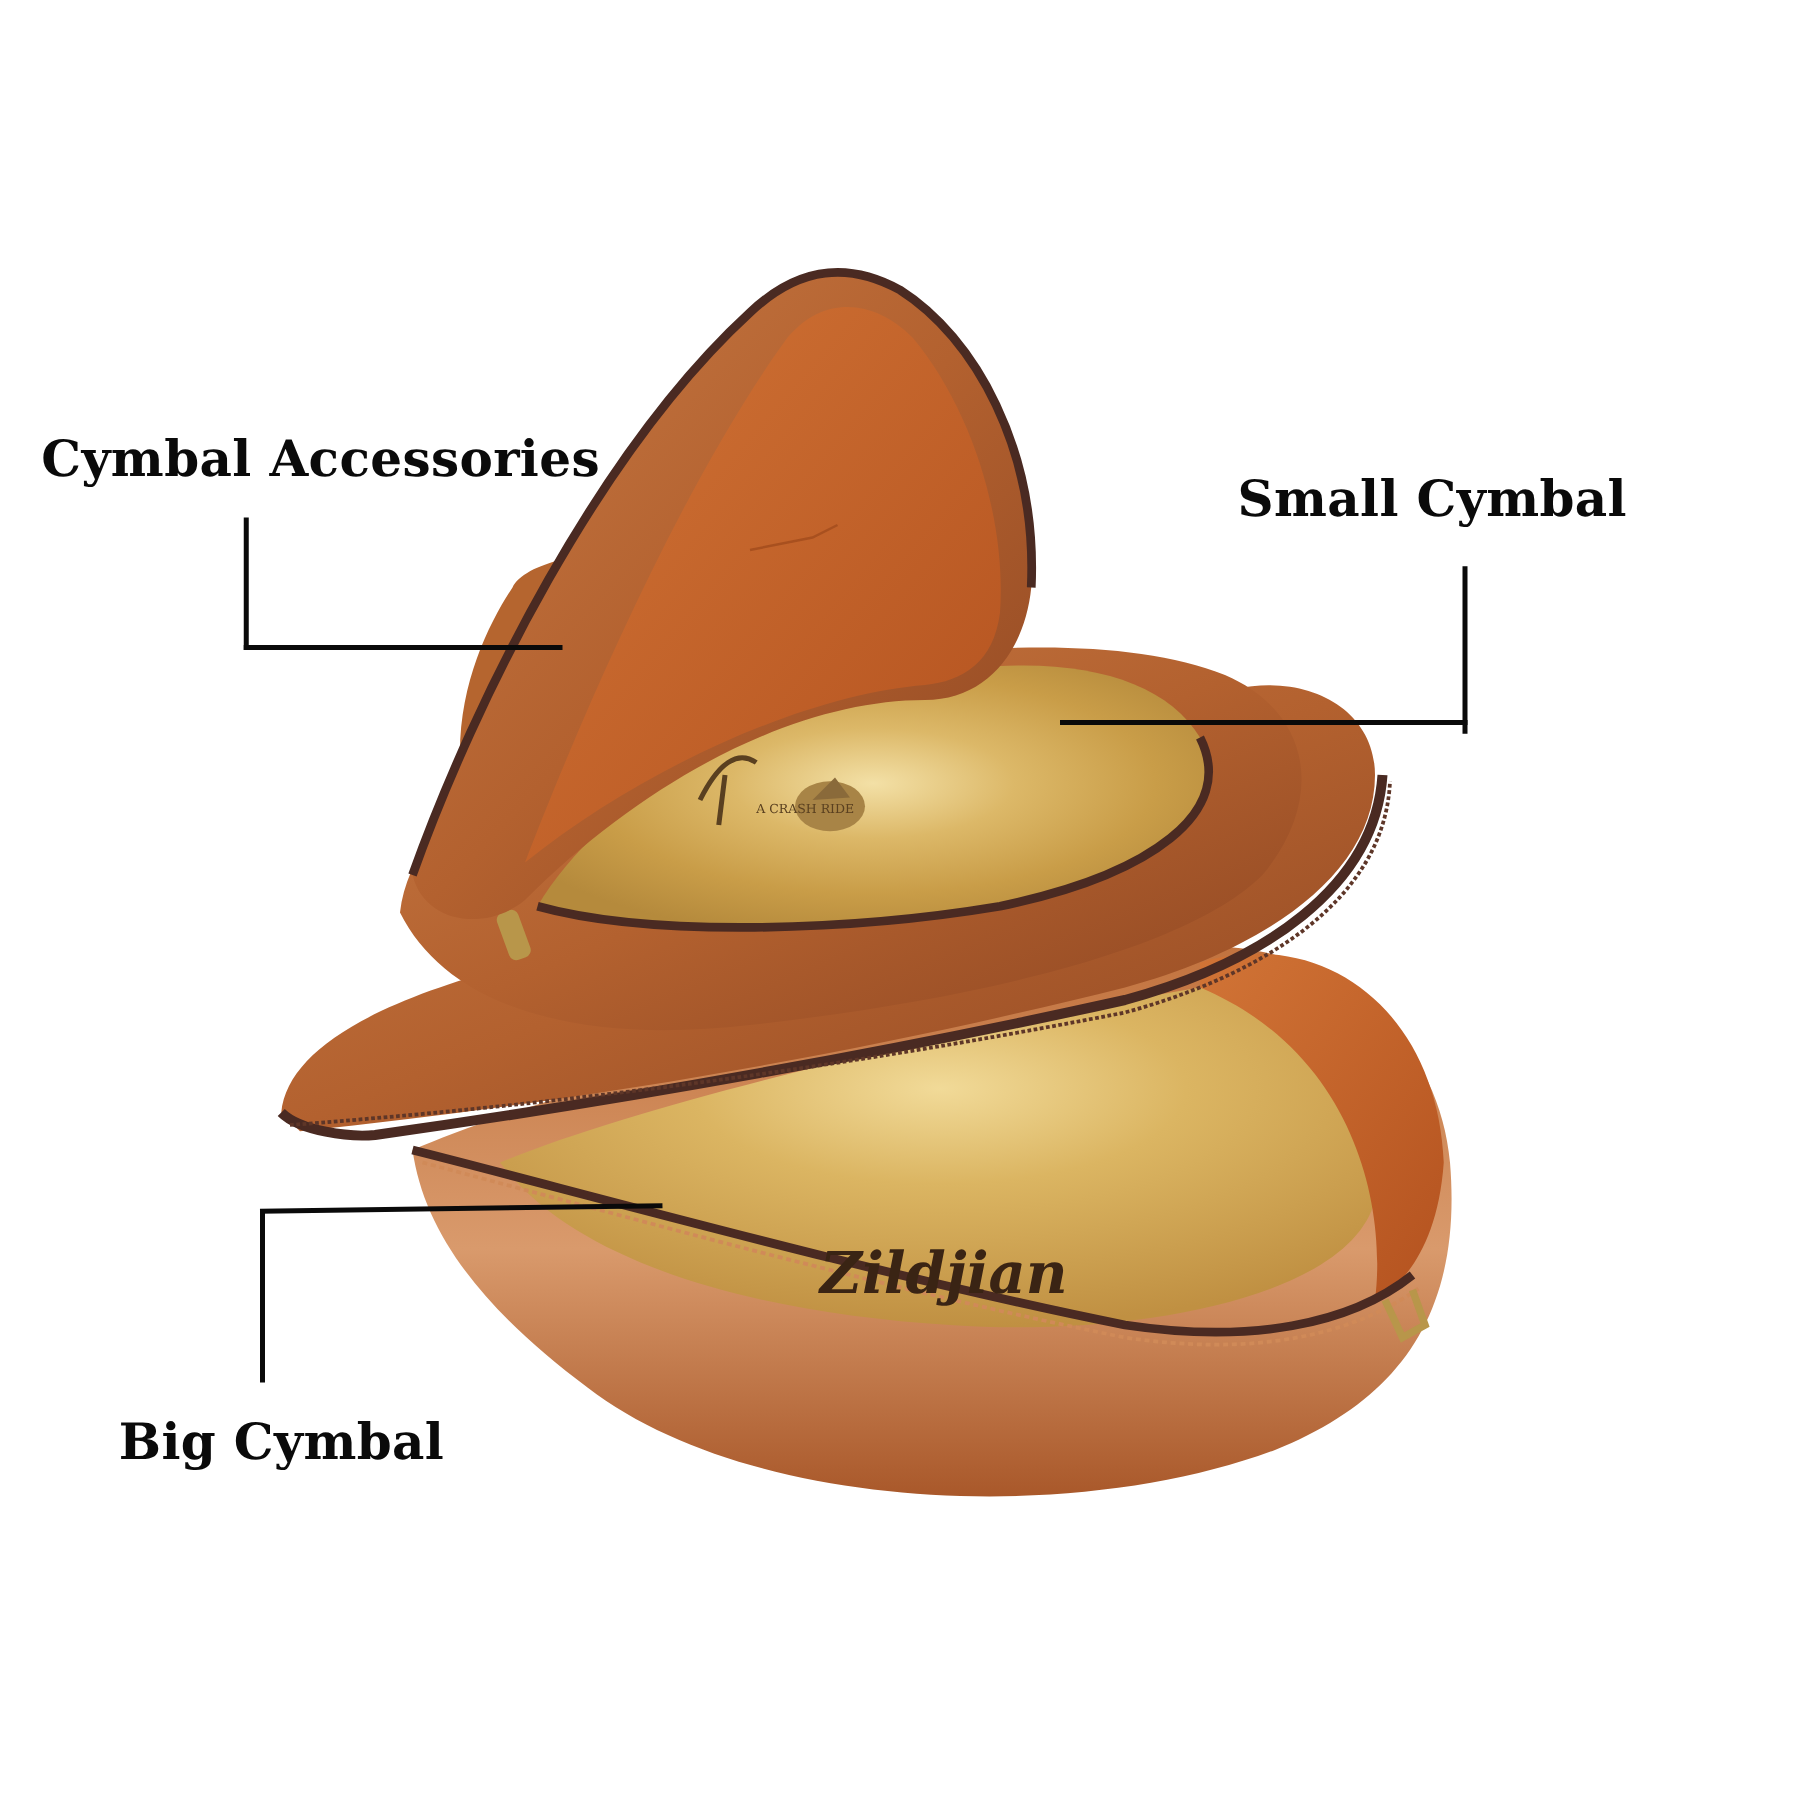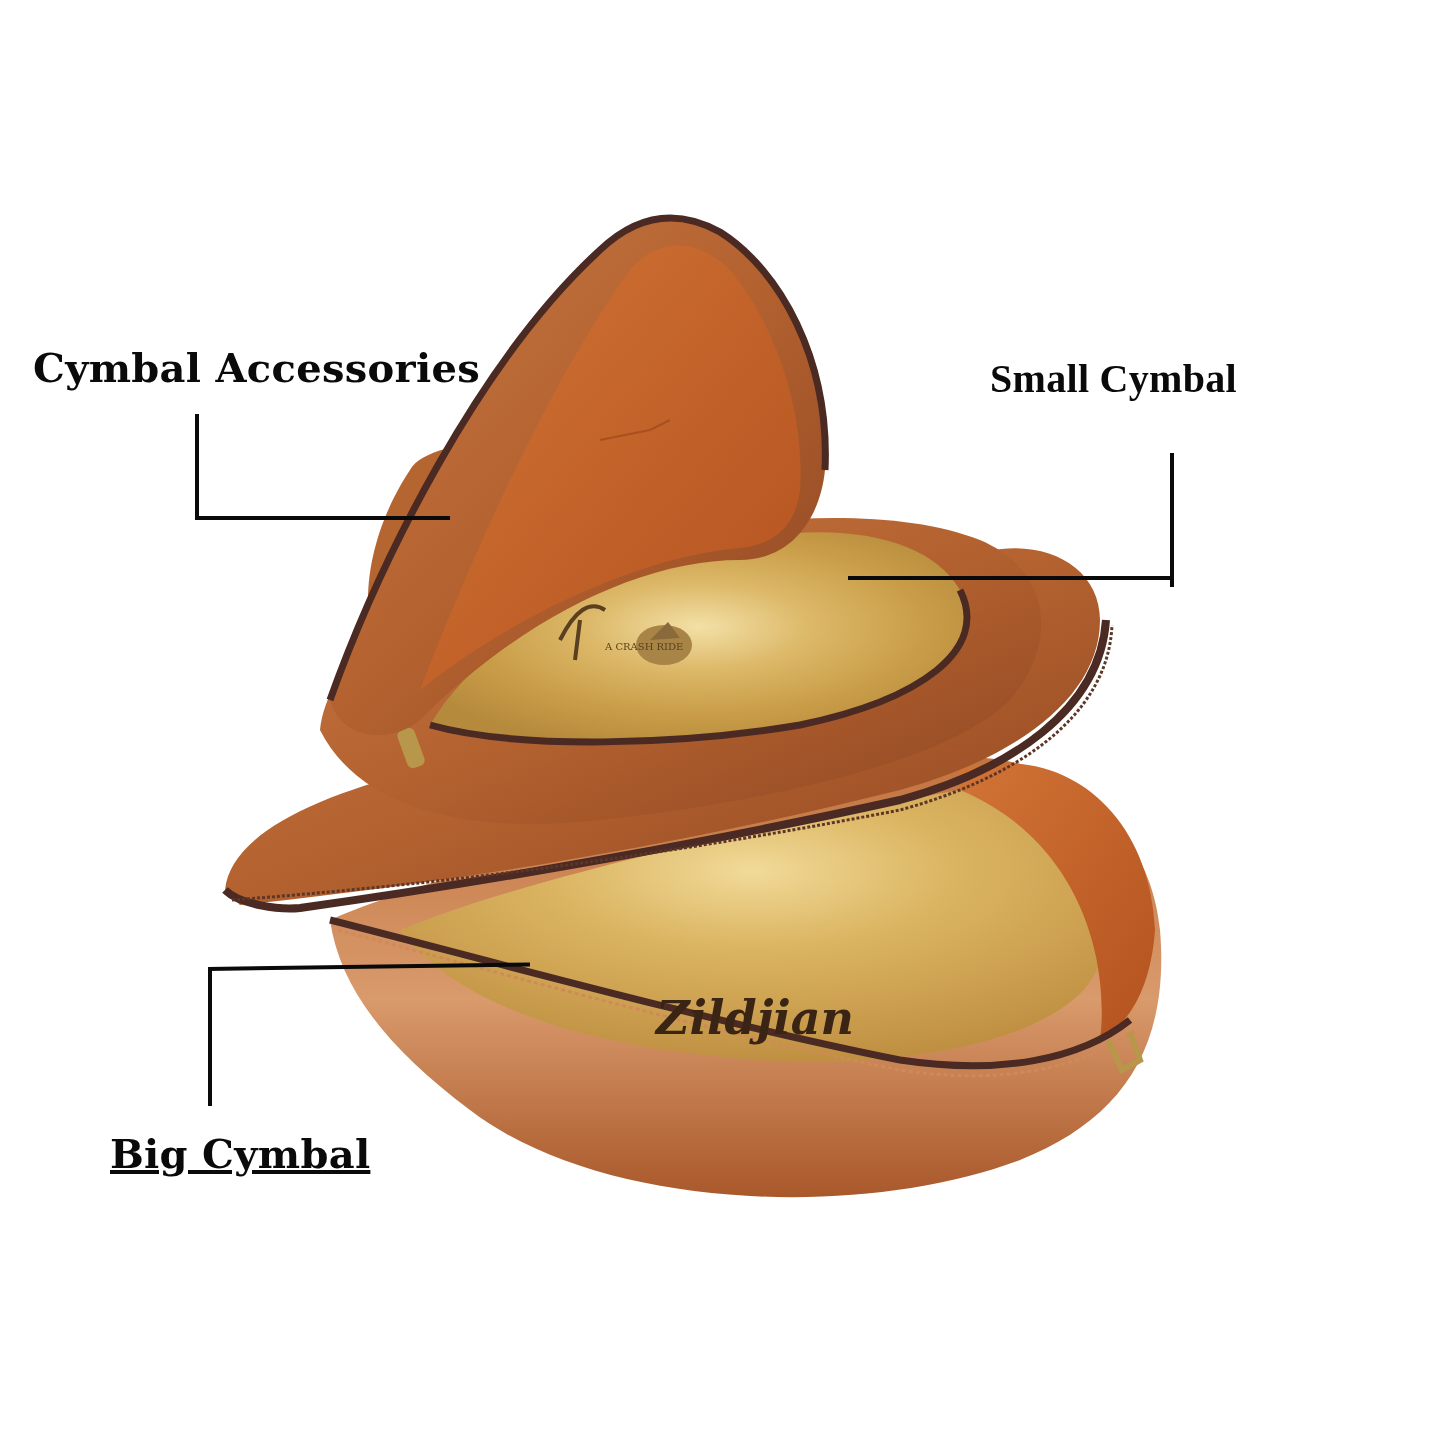--- a/index.html
+++ b/index.html
@@ -8,22 +8,22 @@
     .label {
       position: absolute;
       font-family: "DejaVu Serif", "Liberation Serif", serif;
       font-weight: bold;
       color: #0a0a0a;
       font-size: 40px;
       letter-spacing: 0.3px;
       white-space: nowrap;
     }
     .lbl-other { left: 33px; top: 344px; }
-    .lbl-small { left: 990px; top: 355px; font-family: Liberation Serif, serif; }
-    .lbl-big { left: 110px; top: 1130px; text-decoration: underline; }
+    .lbl-small { left: 990px; top: 376px; }
+    .lbl-big { left: 95px; top: 1130px; }
     .lead { position: absolute; background: #0a0a0a; }
   </style>
 </head>
 <body>
 
 <div class="stage">
   <svg width="1445" height="1445" viewBox="0 0 1445 1445">
     <defs>
       <linearGradient id="leatherG" x1="0" y1="0" x2="1" y2="1">
         <stop offset="0" stop-color="#c77a45"></stop>

